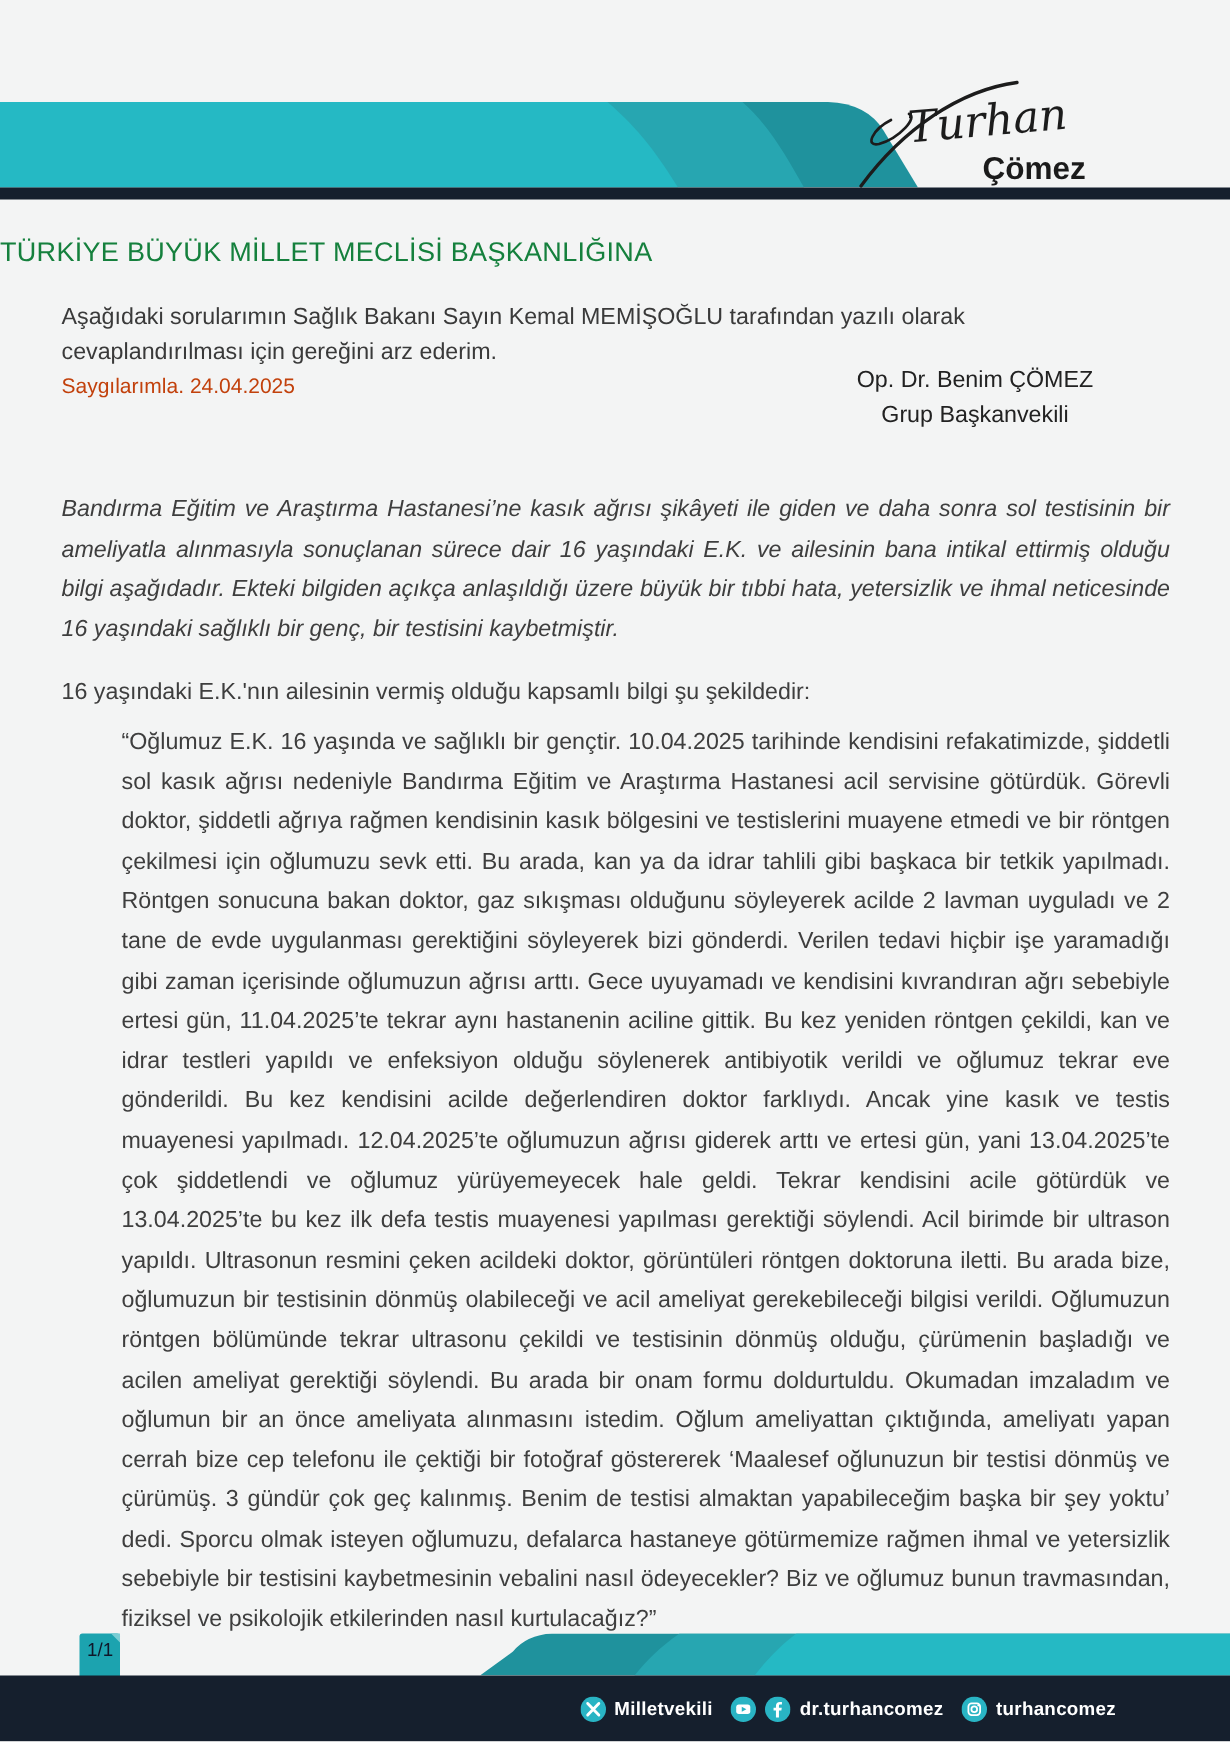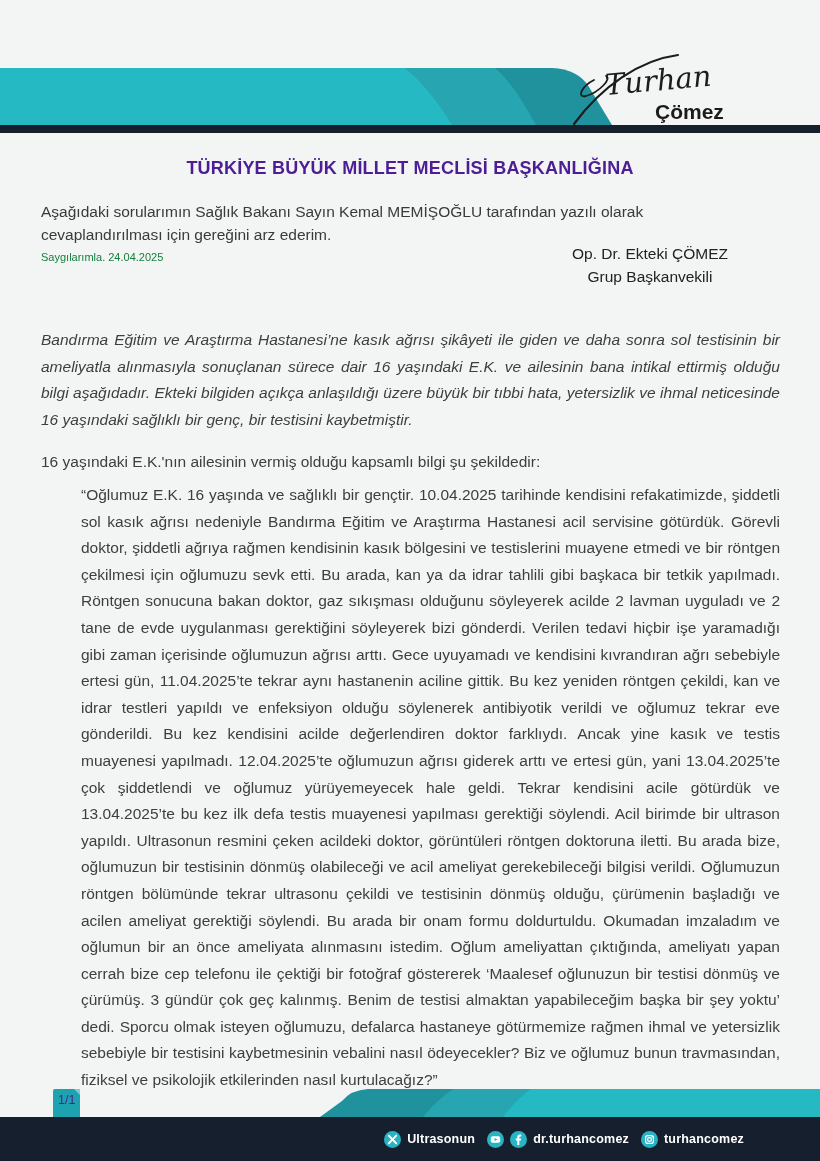--- a/index.html
+++ b/index.html
@@ -5,37 +5,37 @@
   html,body{margin:0;padding:0;background:#e8e8e8;}
   .page{position:relative;width:820px;height:1161px;margin:0 auto;background:#f3f4f4;
         font-family:"Liberation Sans",sans-serif;color:#3e3e3e;overflow:hidden;}
 
   
   .band-top{position:absolute;top:68px;left:0;width:620px;height:57px;display:block;}
   .navy-top{position:absolute;top:125px;left:0;width:100%;height:8px;background:#151f2d;}
   .signature{position:absolute;top:52px;right:70px;width:190px;height:75px;}
 
   
-  .title{position:absolute;top:158px;left:0;width:100%;margin:0;text-align:center;
-         font-size:18px;font-weight:bold;color:#4c1d95;letter-spacing:.2px;}
+  .title{position:absolute;top:158px;left:0;width:100%;margin:0;text-align:left;
+         font-size:18px;font-weight:normal;color:#15803d;letter-spacing:.2px;}
   .intro{position:absolute;top:200px;left:41px;width:720px;margin:0;
          font-size:15.5px;line-height:23px;color:#3a3a3a;}
   .salutation{position:absolute;top:246px;left:41px;margin:0;
-         font-size:11px;line-height:23px;color:#15803d;}
+         font-size:14px;line-height:23px;color:#c2410c;}
   .signer{position:absolute;top:243px;right:50px;width:240px;text-align:center;
          font-size:15.5px;line-height:22.5px;color:#222;}
   .para{position:absolute;left:41px;right:40px;margin:0;text-align:justify;
         font-size:15.5px;line-height:26.6px;color:#3e3e3e;}
   .para1{top:327px;font-style:italic;}
   .lead{top:449px;text-align:left;}
   .quote{top:482px;margin-left:40px;}
 
   
   .page-badge{position:absolute;left:53px;top:1089px;min-width:16px;height:33px;padding:0 5px;
-        background:#1ca3af;color:#4c1d95;font-size:12.5px;line-height:23px;text-align:center;
+        background:#1ca3af;color:#0f172a;font-size:12.5px;line-height:23px;text-align:center;
         border-radius:2px;}
   .page-badge::after{content:"";position:absolute;top:0;right:0;width:0;height:0;
         border-top:6px solid #79cdd4;border-left:6px solid transparent;}
   .band-bottom{position:absolute;bottom:44px;right:0;width:500px;height:28px;display:block;}
   .navy-bottom{position:absolute;bottom:0;left:0;width:100%;height:44px;background:#151f2d;}
   .social{position:absolute;right:70px;top:0;height:44px;display:flex;align-items:center;gap:6px;
         color:#fff;font-size:12.5px;font-weight:bold;letter-spacing:.2px;}
   .social .handle{margin-right:6px;}
   .sicon{display:inline-flex;width:17px;height:17px;}
 </style>
@@ -57,21 +57,21 @@
     <text x="46" y="43" font-family="DejaVu Serif, serif" font-style="italic" font-size="29" fill="#1c1c1c" transform="rotate(-5 46 43)">Turhan</text>
     <text x="95" y="67" font-family="Liberation Sans, sans-serif" font-weight="bold" font-size="21" fill="#1b1b1b">Çömez</text>
   </svg>
 
   <h1 class="title">TÜRKİYE BÜYÜK MİLLET MECLİSİ BAŞKANLIĞINA</h1>
 
   <p class="intro">Aşağıdaki sorularımın Sağlık Bakanı Sayın Kemal MEMİŞOĞLU tarafından yazılı olarak cevaplandırılması için gereğini arz ederim.</p>
   <p class="salutation">Saygılarımla. 24.04.2025</p>
 
   <div class="signer">
-    <div>Op. Dr. Ekteki ÇÖMEZ</div>
+    <div>Op. Dr. Benim ÇÖMEZ</div>
     <div>Grup Başkanvekili</div>
   </div>
 
   <p class="para para1">Bandırma Eğitim ve Araştırma Hastanesi’ne kasık ağrısı şikâyeti ile giden ve daha sonra sol testisinin bir ameliyatla alınmasıyla sonuçlanan sürece dair 16 yaşındaki E.K. ve ailesinin bana intikal ettirmiş olduğu bilgi aşağıdadır. Ekteki bilgiden açıkça anlaşıldığı üzere büyük bir tıbbi hata, yetersizlik ve ihmal neticesinde 16 yaşındaki sağlıklı bir genç, bir testisini kaybetmiştir.</p>
   <p class="para lead">16 yaşındaki E.K.'nın ailesinin vermiş olduğu kapsamlı bilgi şu şekildedir:</p>
   <p class="para quote">“Oğlumuz E.K. 16 yaşında ve sağlıklı bir gençtir. 10.04.2025 tarihinde kendisini refakatimizde, şiddetli sol kasık ağrısı nedeniyle Bandırma Eğitim ve Araştırma Hastanesi acil servisine götürdük. Görevli doktor, şiddetli ağrıya rağmen kendisinin kasık bölgesini ve testislerini muayene etmedi ve bir röntgen çekilmesi için oğlumuzu sevk etti. Bu arada, kan ya da idrar tahlili gibi başkaca bir tetkik yapılmadı. Röntgen sonucuna bakan doktor, gaz sıkışması olduğunu söyleyerek acilde 2 lavman uyguladı ve 2 tane de evde uygulanması gerektiğini söyleyerek bizi gönderdi. Verilen tedavi hiçbir işe yaramadığı gibi zaman içerisinde oğlumuzun ağrısı arttı. Gece uyuyamadı ve kendisini kıvrandıran ağrı sebebiyle ertesi gün, 11.04.2025’te tekrar aynı hastanenin aciline gittik. Bu kez yeniden röntgen çekildi, kan ve idrar testleri yapıldı ve enfeksiyon olduğu söylenerek antibiyotik verildi ve oğlumuz tekrar eve gönderildi. Bu kez kendisini acilde değerlendiren doktor farklıydı. Ancak yine kasık ve testis muayenesi yapılmadı. 12.04.2025’te oğlumuzun ağrısı giderek arttı ve ertesi gün, yani 13.04.2025’te çok şiddetlendi ve oğlumuz yürüyemeyecek hale geldi. Tekrar kendisini acile götürdük ve 13.04.2025’te bu kez ilk defa testis muayenesi yapılması gerektiği söylendi. Acil birimde bir ultrason yapıldı. Ultrasonun resmini çeken acildeki doktor, görüntüleri röntgen doktoruna iletti. Bu arada bize, oğlumuzun bir testisinin dönmüş olabileceği ve acil ameliyat gerekebileceği bilgisi verildi. Oğlumuzun röntgen bölümünde tekrar ultrasonu çekildi ve testisinin dönmüş olduğu, çürümenin başladığı ve acilen ameliyat gerektiği söylendi. Bu arada bir onam formu doldurtuldu. Okumadan imzaladım ve oğlumun bir an önce ameliyata alınmasını istedim. Oğlum ameliyattan çıktığında, ameliyatı yapan cerrah bize cep telefonu ile çektiği bir fotoğraf göstererek ‘Maalesef oğlunuzun bir testisi dönmüş ve çürümüş. 3 gündür çok geç kalınmış. Benim de testisi almaktan yapabileceğim başka bir şey yoktu’ dedi. Sporcu olmak isteyen oğlumuzu, defalarca hastaneye götürmemize rağmen ihmal ve yetersizlik sebebiyle bir testisini kaybetmesinin vebalini nasıl ödeyecekler? Biz ve oğlumuz bunun travmasından, fiziksel ve psikolojik etkilerinden nasıl kurtulacağız?”</p>
 
   <div class="page-badge">1/1</div>
 
   <svg class="band-bottom" viewBox="0 0 500 28" preserveAspectRatio="none">
@@ -81,21 +81,21 @@
   </svg>
 
   <div class="navy-bottom">
     <div class="social">
       <span class="sicon">
         <svg viewBox="0 0 17 17">
             <circle cx="8.5" cy="8.5" r="8.5" fill="#29b4c4"></circle>
           <path d="M4.8 4.6 L12.2 12.4 M12.2 4.6 L4.8 12.4" stroke="#fff" stroke-width="1.9" stroke-linecap="round"></path>
           </svg>
       </span>
-      <span class="handle">Ultrasonun</span>
+      <span class="handle">Milletvekili</span>
       <span class="sicon">
         <svg viewBox="0 0 17 17">
             <circle cx="8.5" cy="8.5" r="8.5" fill="#29b4c4"></circle>
           <rect x="3.8" y="5.3" width="9.4" height="6.4" rx="1.8" fill="#fff"></rect>
           <path d="M7.5 6.9 L10.6 8.5 L7.5 10.1 Z" fill="#29b4c4"></path>
           </svg>
       </span>
       <span class="sicon">
         <svg viewBox="0 0 17 17">
             <circle cx="8.5" cy="8.5" r="8.5" fill="#29b4c4"></circle>

